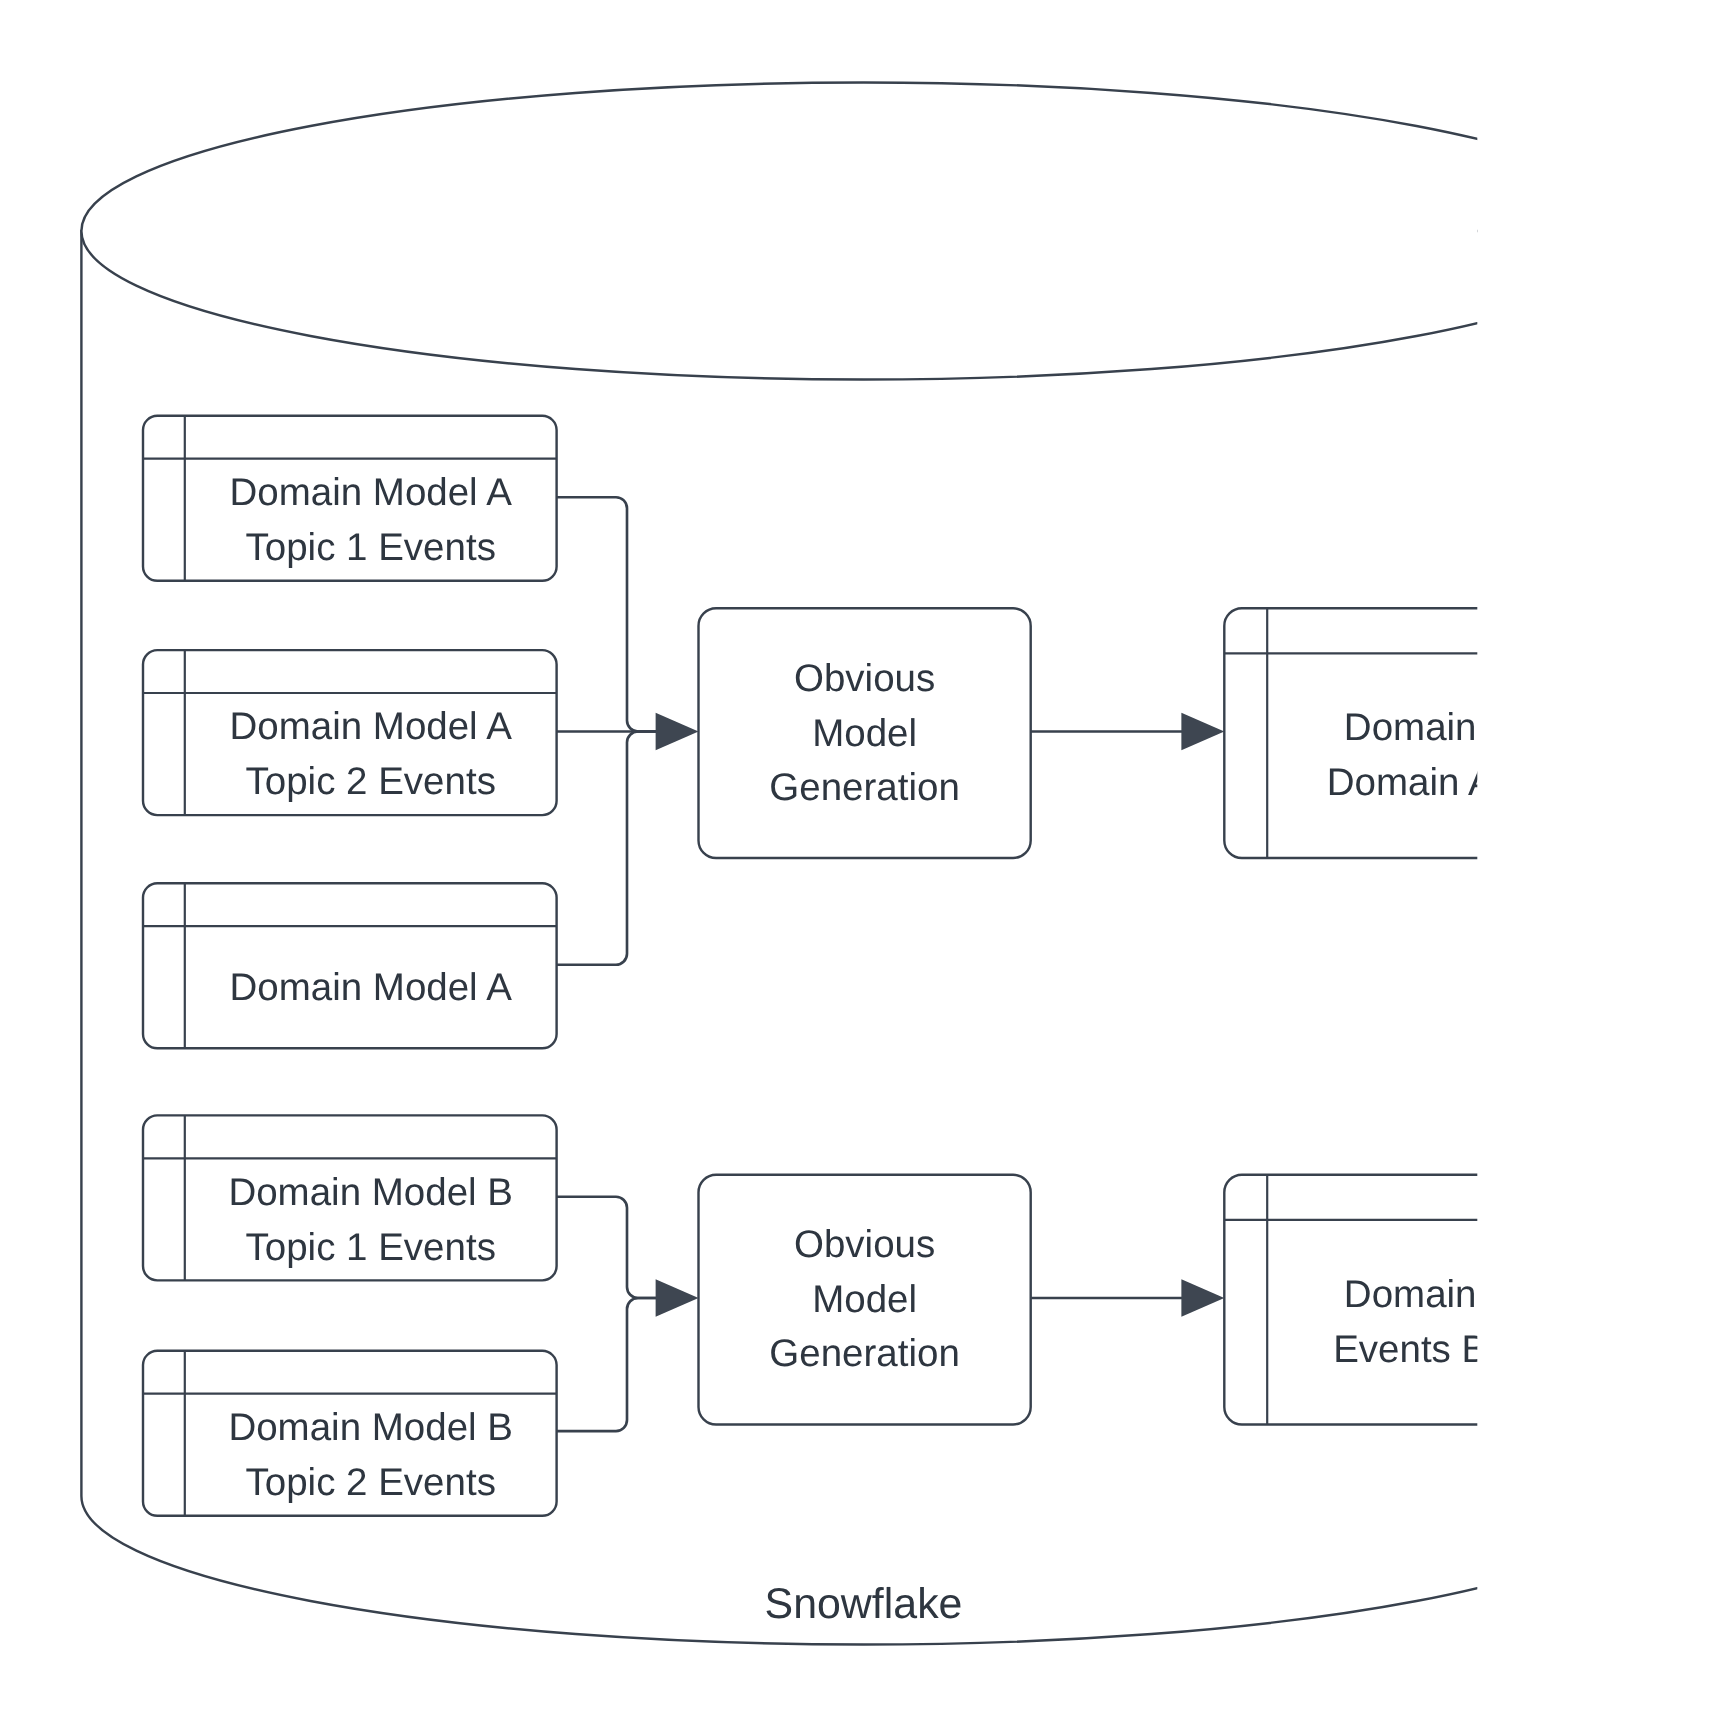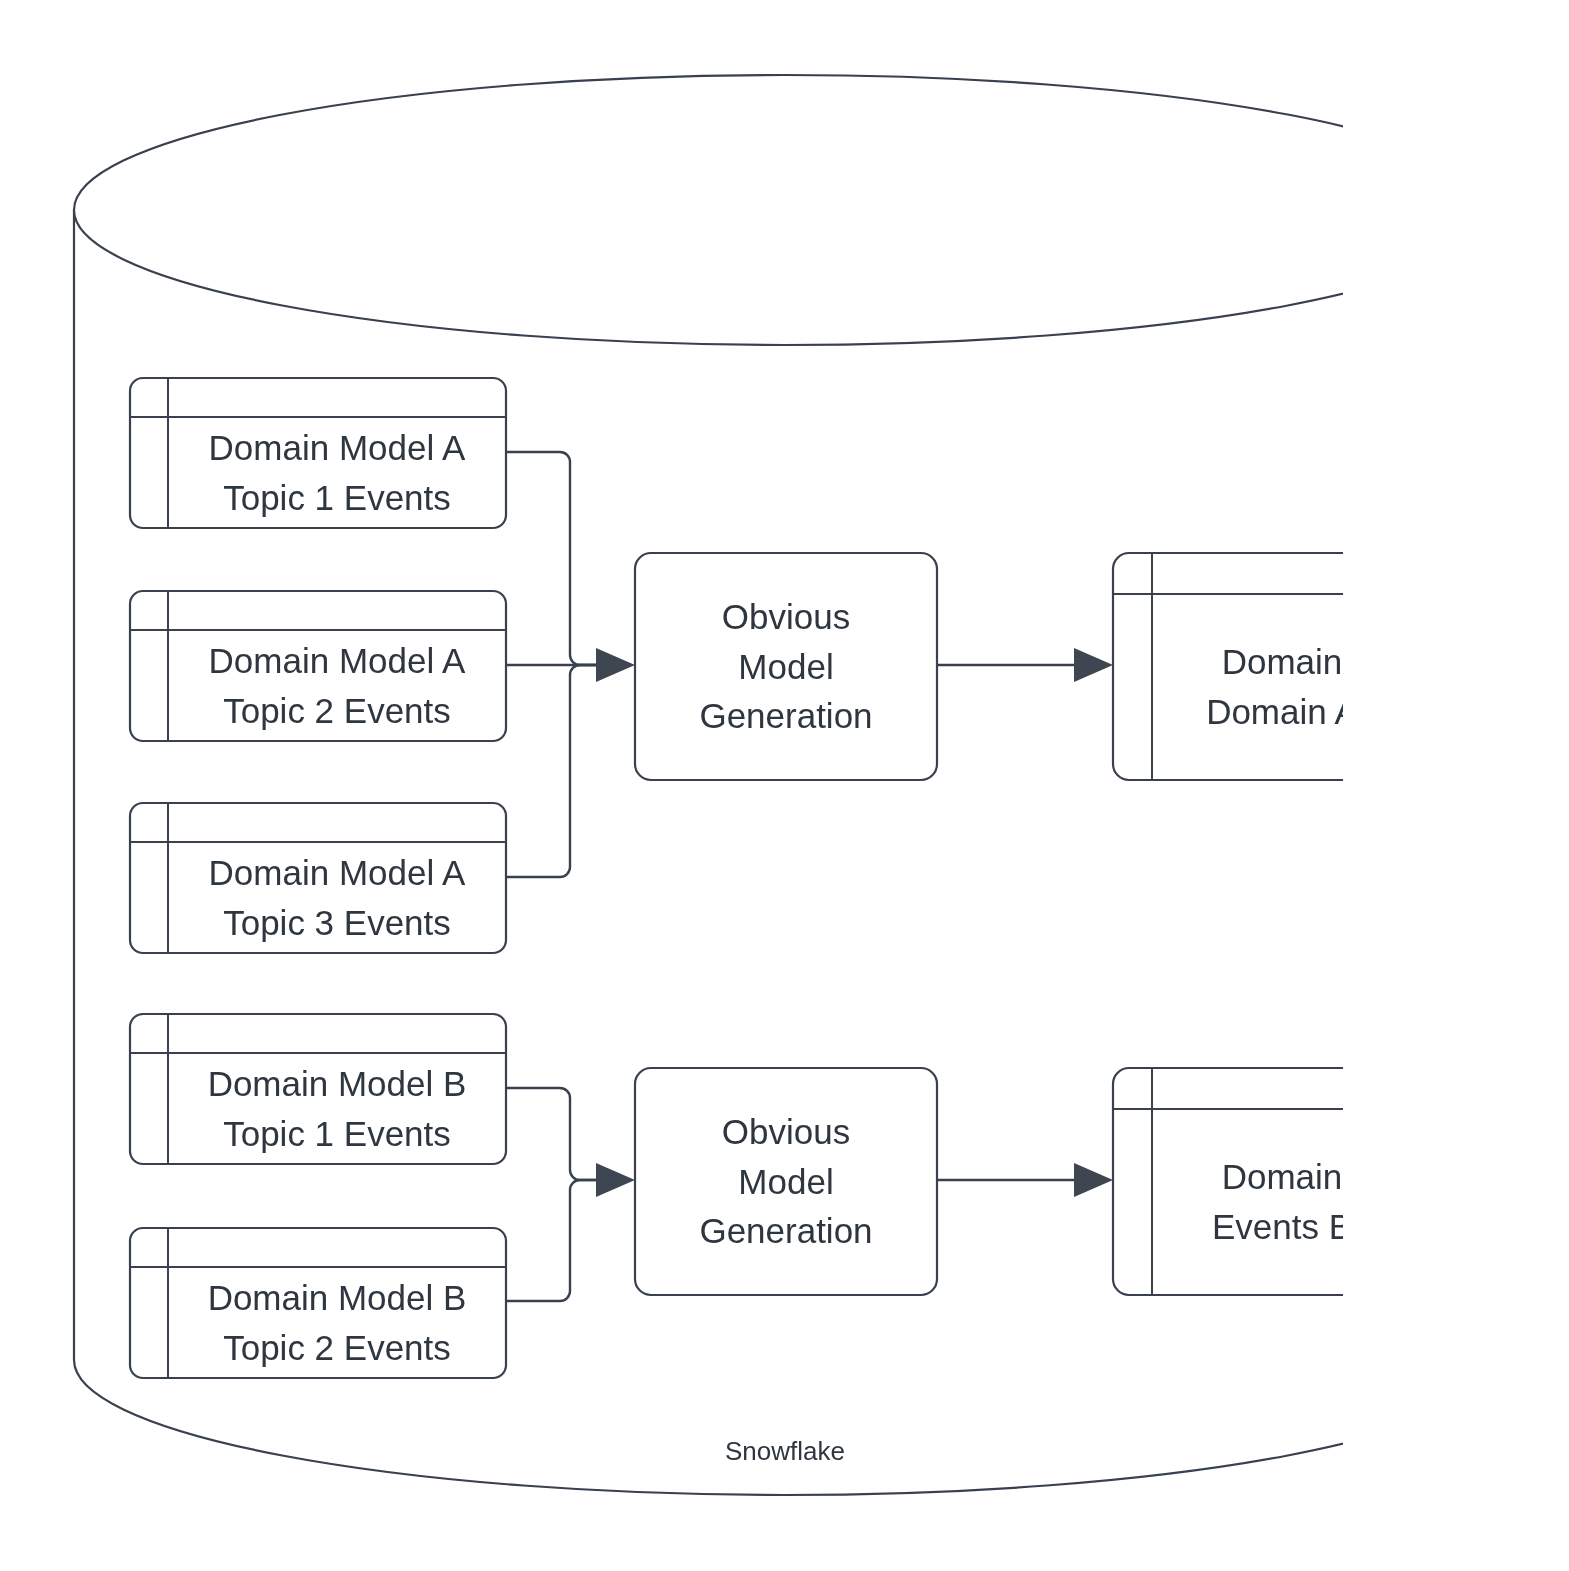--- a/index.html
+++ b/index.html
@@ -64,21 +64,21 @@
     line-height: 1.42;
     letter-spacing: 0px;
     white-space: pre;
     pointer-events: none;
   }
   .cyl-title {
     position: absolute;
     text-align: center;
     color: #2e3640;
     font-family: "Liberation Sans", sans-serif;
-    font-size: 26px;
+    font-size: 39px;
     line-height: 1.2;
     white-space: pre;
   }
 </style>
 </head>
 <body>
 
 <div id="canvas">
 
   <svg id="diagram-svg" viewBox="0 0 1569 1571">
@@ -172,21 +172,20 @@
     <span>Topic 1 Events</span>
   </div>
 
   <div class="node-label" style="left:168px; top:630px; width:338px; height:111px;">
     <span>Domain Model A</span>
     <span>Topic 2 Events</span>
   </div>
 
   <div class="node-label" style="left:168px; top:842px; width:338px; height:111px;">
     <span>Domain Model A</span>
-    <span>Topic 3 Events</span>
   </div>
 
   <div class="node-label" style="left:168px; top:1053px; width:338px; height:111px;">
     <span>Domain Model B</span>
     <span>Topic 1 Events</span>
   </div>
 
   <div class="node-label" style="left:168px; top:1267px; width:338px; height:111px;">
     <span>Domain Model B</span>
     <span>Topic 2 Events</span>

